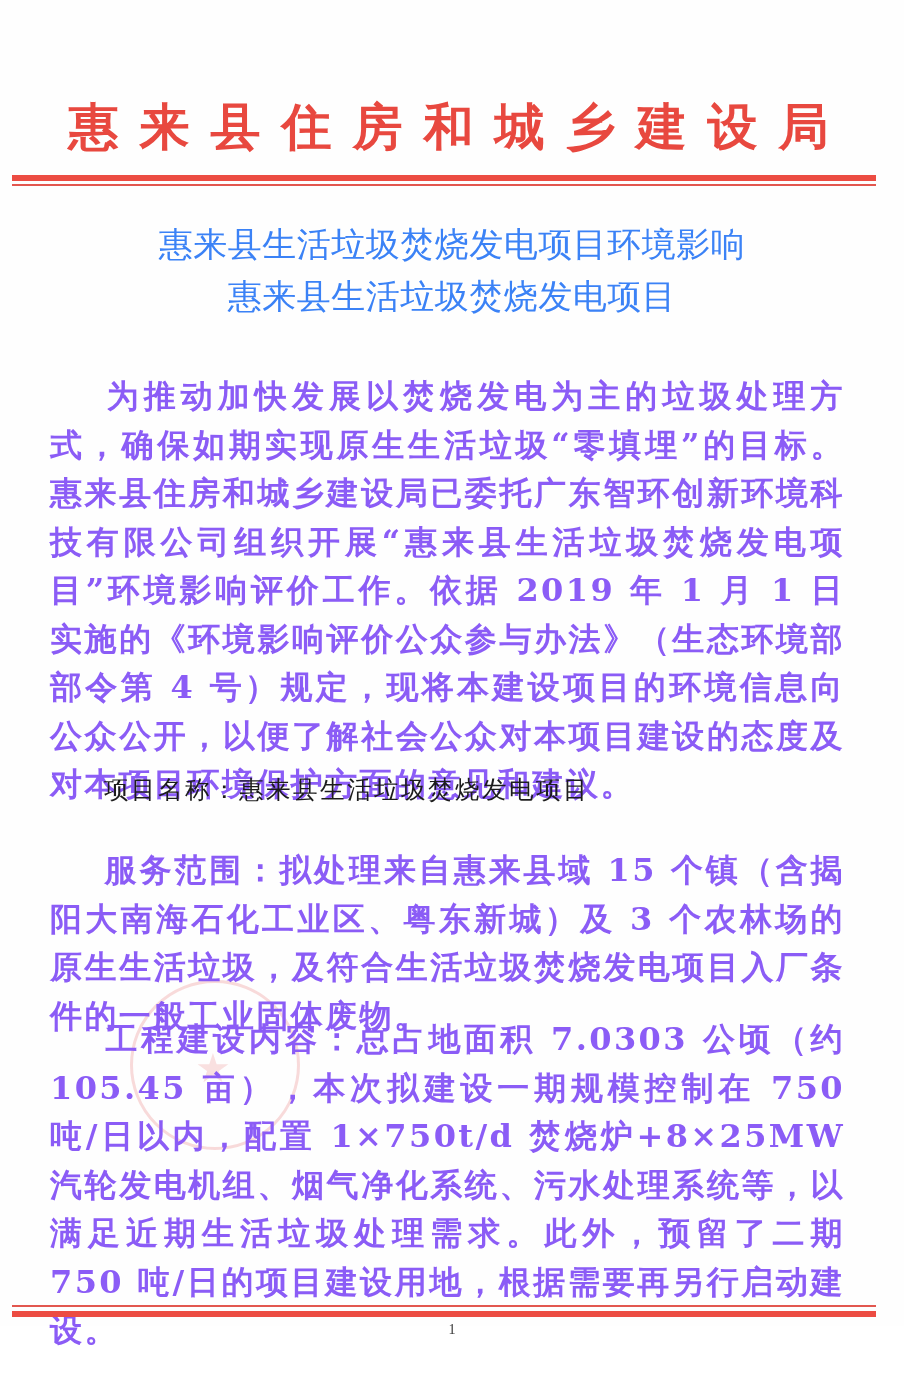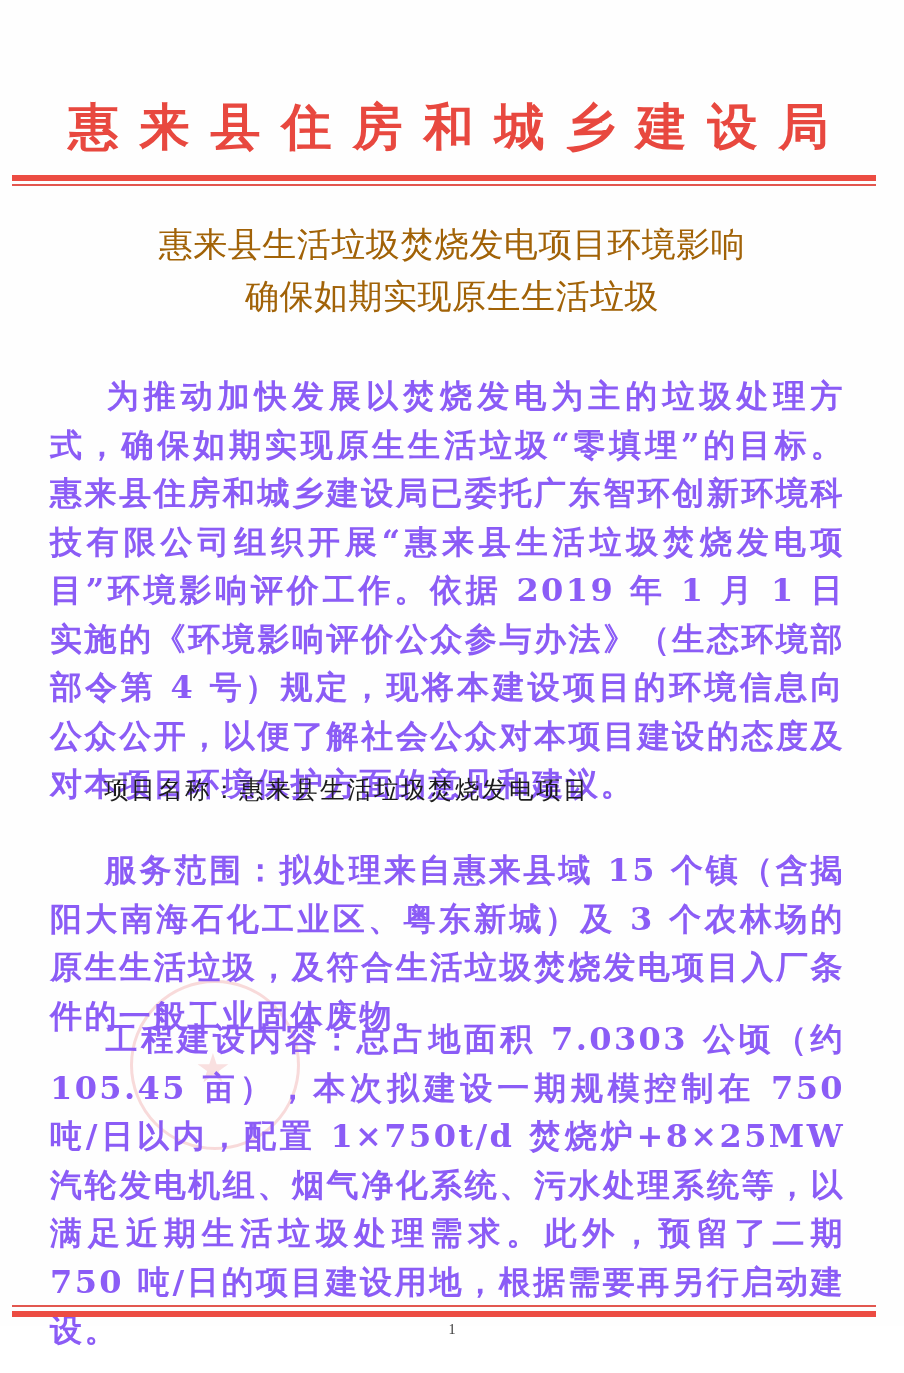--- a/index.html
+++ b/index.html
@@ -1,40 +1,40 @@
 <!DOCTYPE html>
 <html><head>
 <meta charset="utf-8">
 <style>
   html, body { margin:0; padding:0; background:#ffffff; }
   body { width:904px; height:1373px; position:relative; overflow:hidden; font-family:"DejaVu Serif","Liberation Serif",serif; color:#1a1a1a; }
   .page { position:absolute; left:0; top:0; width:904px; height:1326px; background:#fefefe;padding-left:31px; }
   .org-title { position:absolute; left:0; width:904px; top:92px; text-align:center; font-family:"DejaVu Serif","Liberation Serif",serif; font-weight:bold; font-size:50px; letter-spacing:21px; color:#e8483f; line-height:70px; padding-left:14px; box-sizing:border-box; }
   .rule-thick { position:absolute; left:12px; width:864px; height:6px; background:#ec4c42; }
   .rule-thin { position:absolute; left:12px; width:864px; height:2px; background:#e2574f; }
-  .doc-title { position:absolute; left:0; width:904px; text-align:center; font-family:"DejaVu Sans","Liberation Sans",sans-serif; font-size:34px; line-height:52px; color:#a16207; letter-spacing:0.5px; }
+  .doc-title { position:absolute; left:0; width:904px; text-align:center; font-family:"DejaVu Sans","Liberation Sans",sans-serif; font-size:34px; line-height:52px; color:#3b82f6; letter-spacing:0.5px; }
   .para { position:absolute; left:50px; width:795px; font-size:32px; line-height:48.5px; letter-spacing:2.4px; text-align:justify; color:#8b5cf6;font-weight:bold; }
   .para .indent { display:inline-block; width:54px; }
   .heading { position:absolute; left:104px; font-family:"DejaVu Sans","Liberation Sans",sans-serif; font-weight:bold; font-size:24px; line-height:40px; color:#111; letter-spacing:1px; }
   .line { position:absolute; font-size:24.6px; line-height:40px; letter-spacing:2.4px; color:#1c1c1c; }
   .stamp { position:absolute; left:130px; top:980px; width:170px; height:170px; border-radius:50%; border:3px solid rgba(226,90,90,0.22); box-sizing:border-box; }
   .stamp-inner { position:absolute; left:195px; top:1045px; font-size:40px; color:rgba(226,90,90,0.18); }
   .page-num { position:absolute; left:0; width:904px; top:1322px; text-align:center; font-size:14px; color:#333; font-family:"Liberation Serif",serif; }
 </style>
 </head>
 <body>
 
 <div class="page">
 
   <div class="org-title">惠来县住房和城乡建设局</div>
   <div class="rule-thick" style="top:175px"></div>
   <div class="rule-thin" style="top:184px"></div>
 
   <div class="doc-title" style="top:218px">惠来县生活垃圾焚烧发电项目环境影响</div>
-  <div class="doc-title" style="top:270px">确保如期实现原生生活垃圾</div>
+  <div class="doc-title" style="top:270px">惠来县生活垃圾焚烧发电项目</div>
 
   <div class="stamp"></div>
   <div class="stamp-inner">★</div>
 
   <div class="para" style="top:372px"><span class="indent"></span><span>为推动加快发展以焚烧发电为主的垃圾处理方式，确保如期实现原生生活垃圾“零填埋”的目标。惠来县住房和城乡建设局已委托广东智环创新环境科技有限公司组织开展“惠来县生活垃圾焚烧发电项目”环境影响评价工作。依据 2019 年 1 月 1 日实施的《环境影响评价公众参与办法》（生态环境部 部令第 4 号）规定，现将本建设项目的环境信息向公众公开，以便了解社会公众对本项目建设的态度及对本项目环境保护方面的意见和建议。</span></div>
 
 
   <div class="line" style="left:104px; top:770px">项目名称：惠来县生活垃圾焚烧发电项目</div>
 
   <div class="para" style="top:846px"><span class="indent"></span><span>服务范围：拟处理来自惠来县域 15 个镇（含揭阳大南海石化工业区、粤东新城）及 3 个农林场的原生生活垃圾，及符合生活垃圾焚烧发电项目入厂条件的一般工业固体废物。</span></div>

